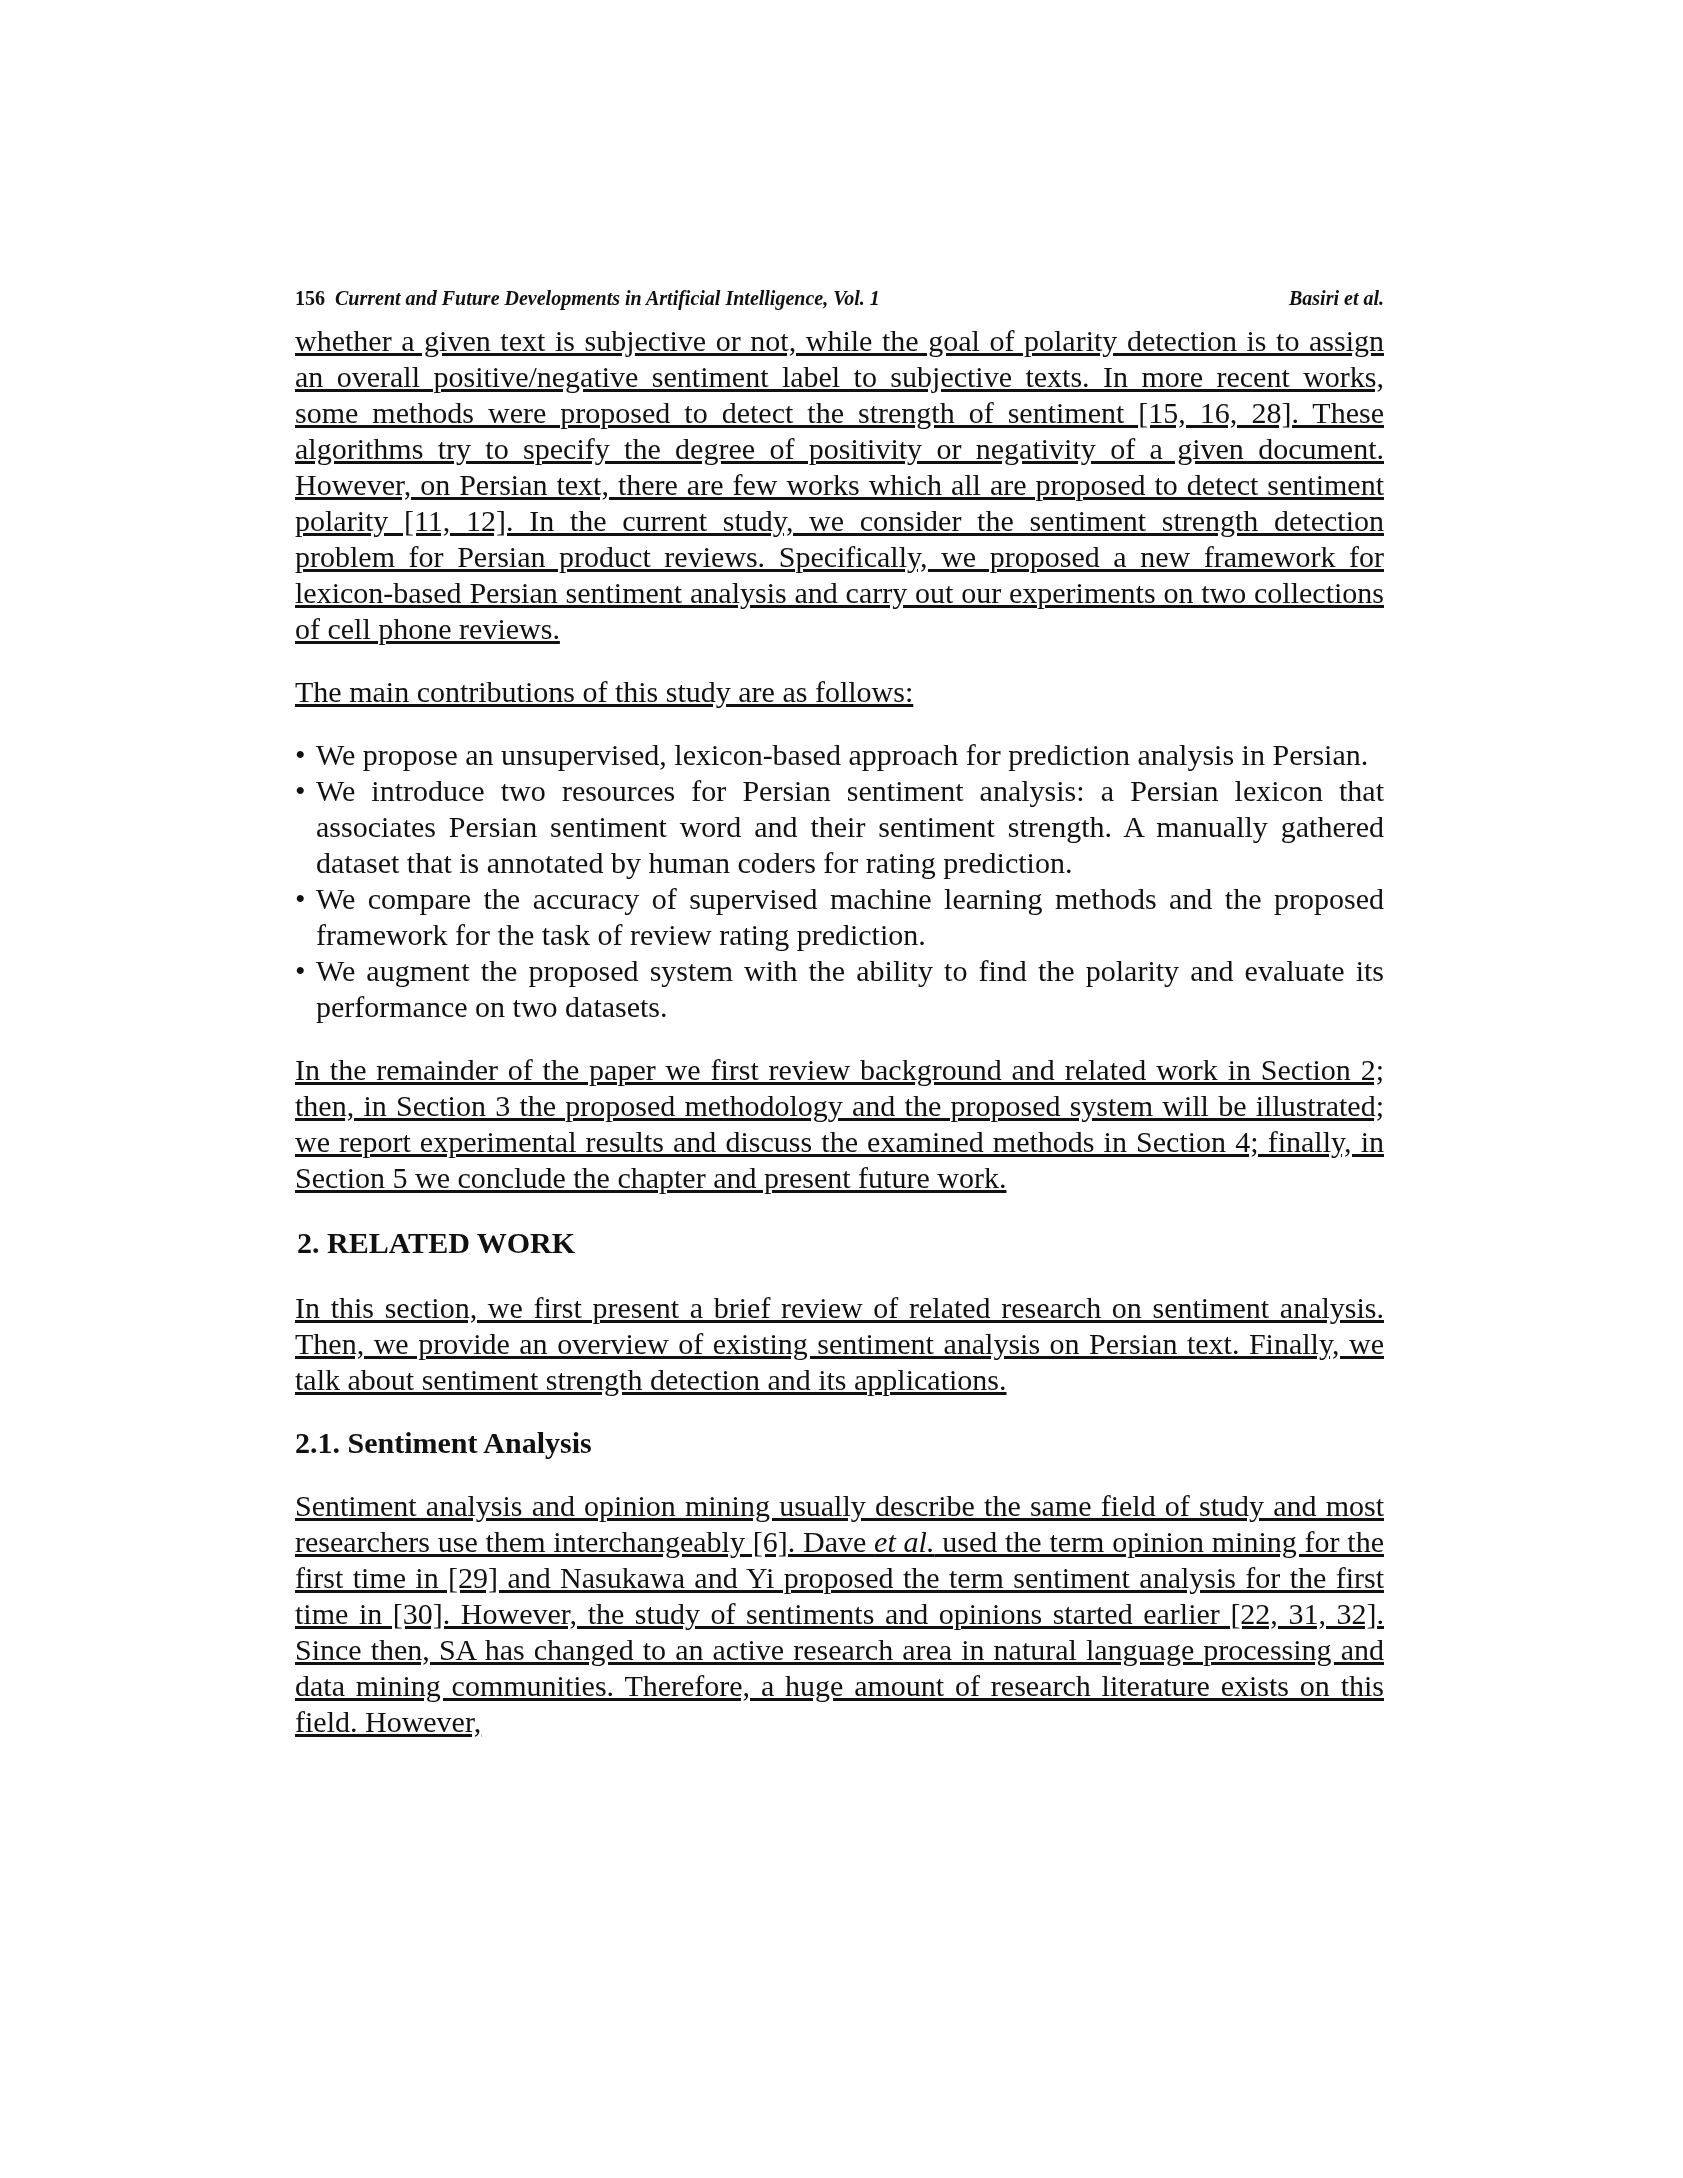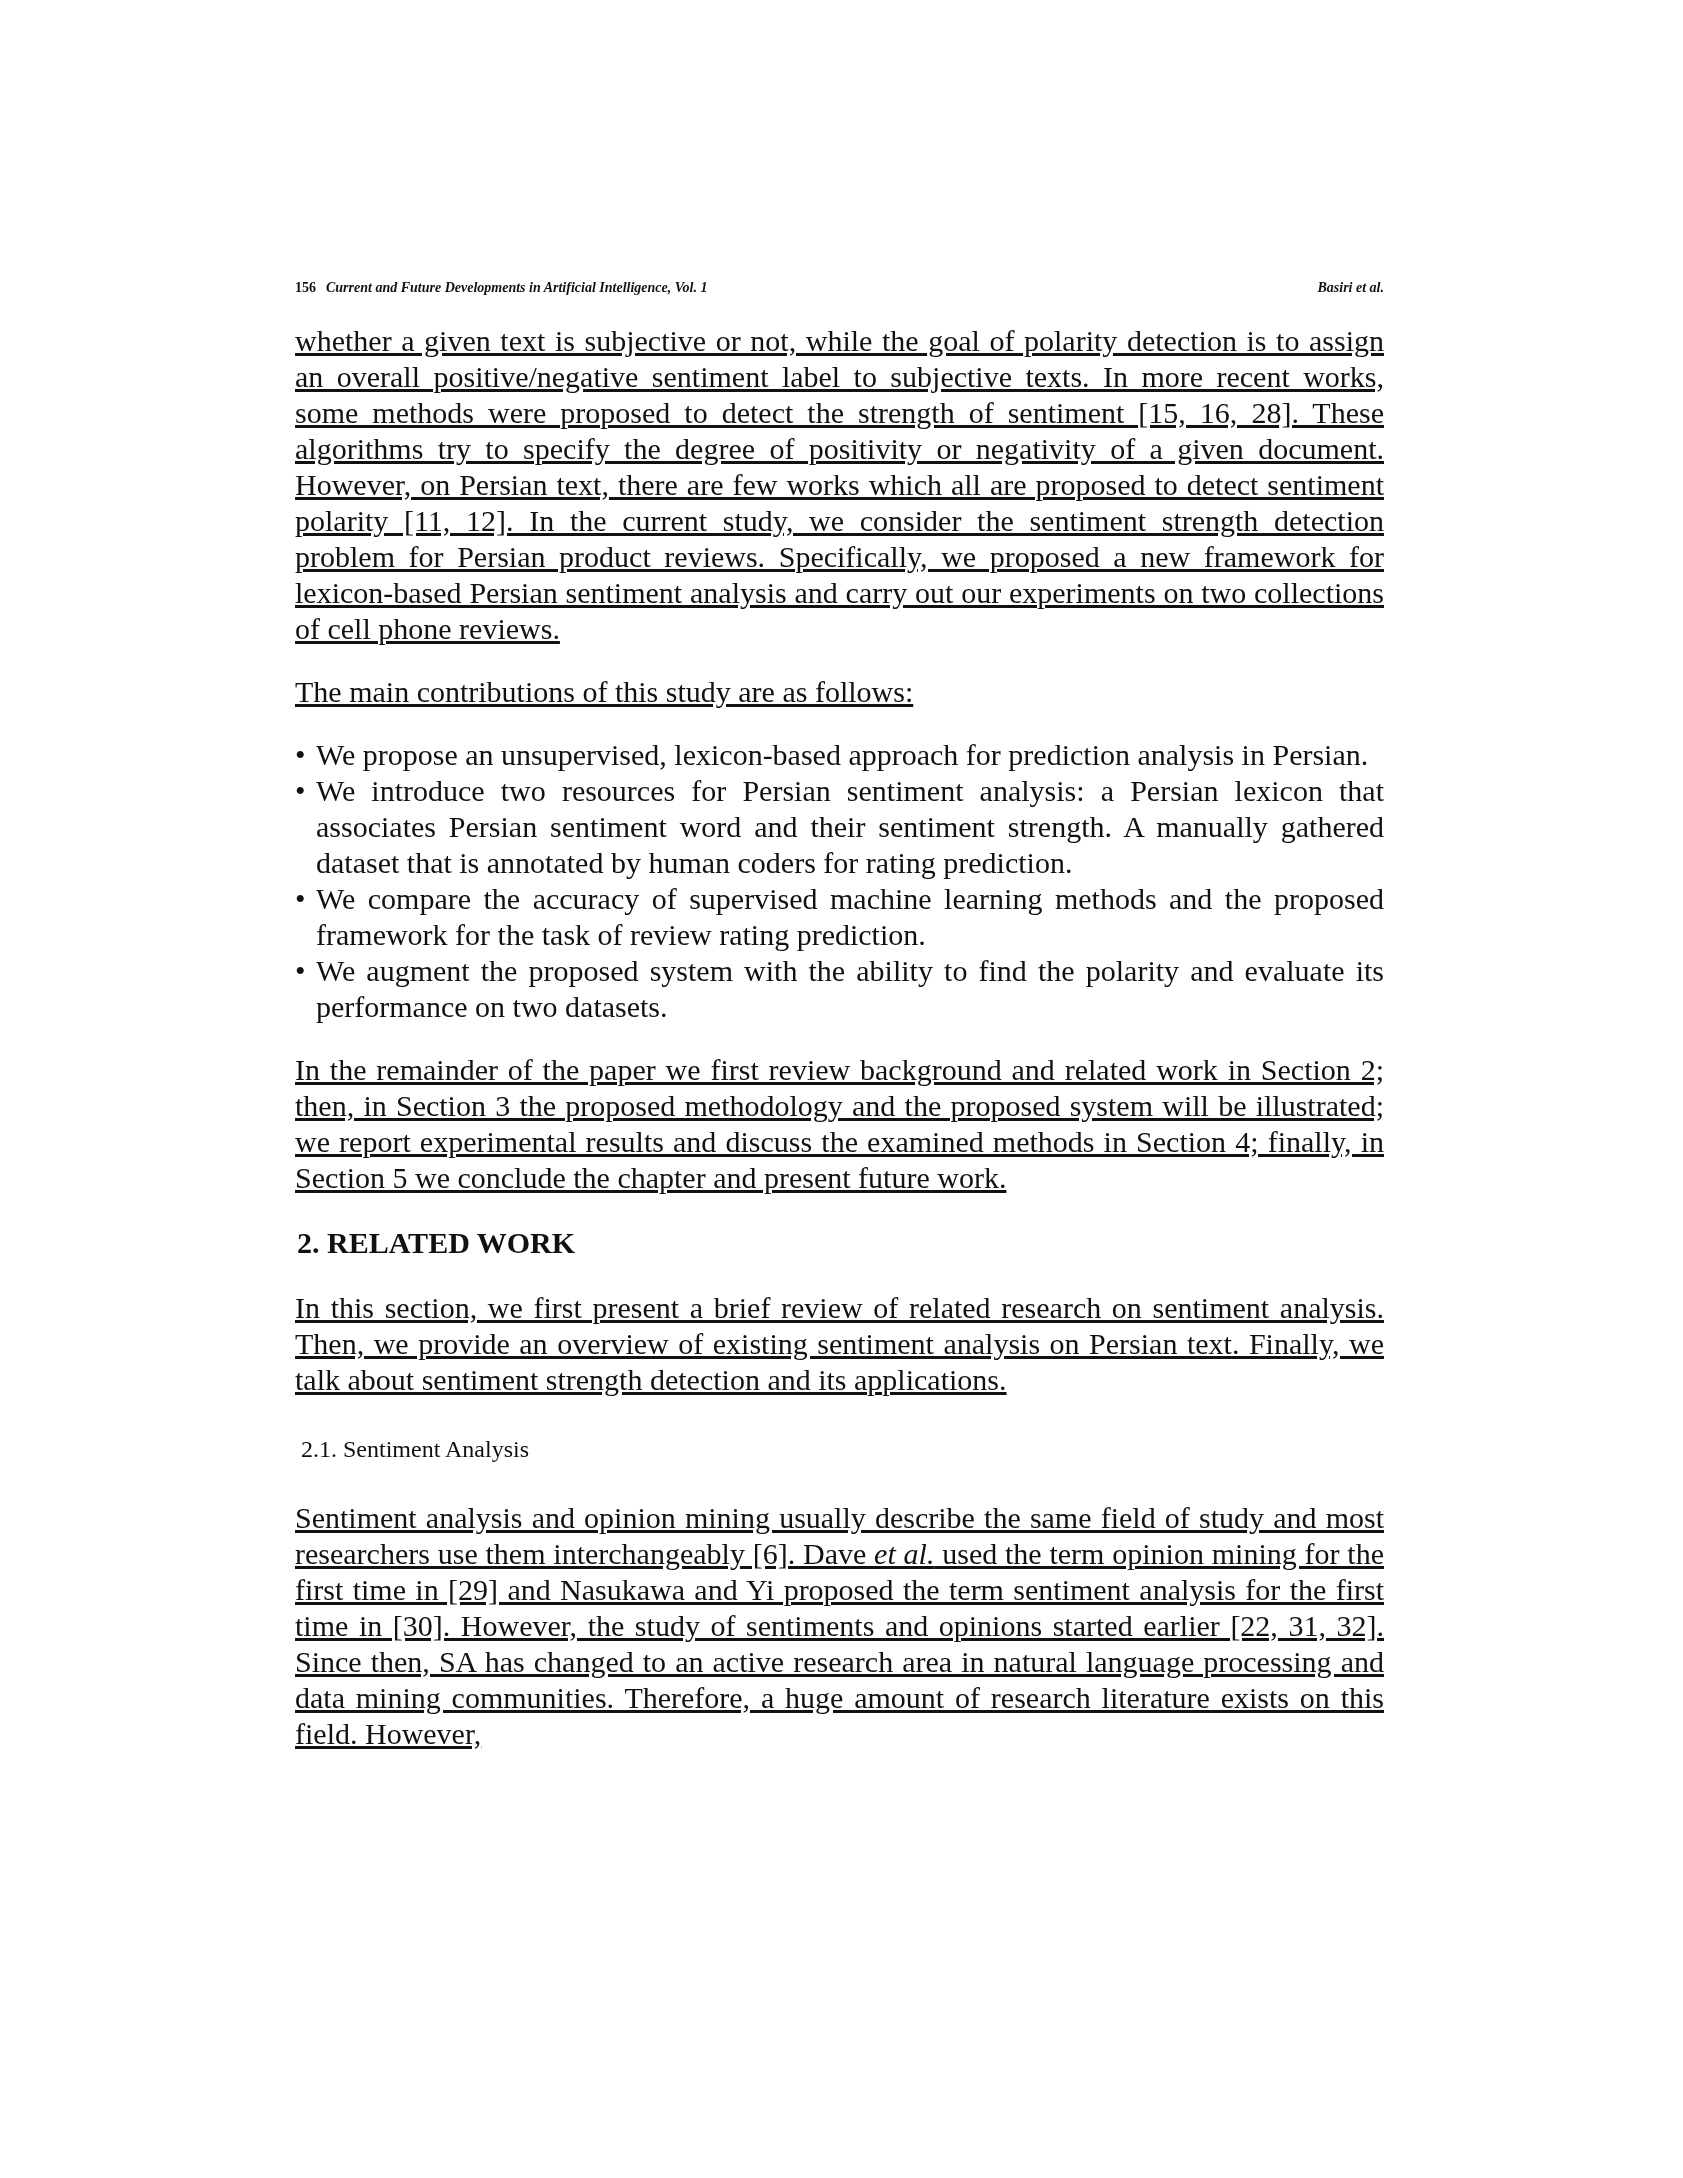--- a/index.html
+++ b/index.html
@@ -3,37 +3,37 @@
 <meta charset="utf-8">
 <style>
   html, body { margin: 0; padding: 0; background: #ffffff; }
   body { width: 1683px; height: 2178px; position: relative; overflow: hidden; }
   .page {
     position: absolute; left: 295px; top: 0; width: 1089px;
     font-family: "Liberation Serif", "DejaVu Serif", serif;
     color: #111111;
   }
   .running-header {
-    position: absolute; top: 273px; left: 0; width: 1089px; height: 30px;
-    font-size: 14px; line-height: 30px;
+    position: absolute; top: 283px; left: 0; width: 1089px; height: 30px;
+    font-size: 20px; line-height: 30px;
   }
   .running-header .pg { font-weight: bold; font-style: normal; }
   .running-header .journal { font-style: italic; font-weight: bold; margin-left: 10px; }
   .running-header .authors { position: absolute; right: 0; top: 0; font-style: italic; font-weight: bold; }
   .body-text {
     position: absolute; top: 323px; left: 0; width: 1089px;
     font-size: 30px; line-height: 36px;
   }
   p { margin: 0; text-align: justify; text-align-last: left; text-decoration: underline; }
   .gap { height: 27px; }
   ul.contrib { list-style: none; margin: 0; padding: 0; }
   ul.contrib li { position: relative; padding-left: 21px; text-align: justify; text-align-last: left; }
   ul.contrib li .bullet { position: absolute; left: 0; top: 0; }
   h2.section { font-size: 30px; font-weight: bold; margin: 2px; line-height: 36px; }
-  h3.subsection { font-size: 24px; font-weight: normal; margin: 6px; line-height: 36px; }
+  h3.subsection { font-size: 30px; font-weight: bold; margin: 0; line-height: 36px; }
   em { font-style: italic; }
 </style>
 </head>
 <body>
 
 <div class="page">
 
   <div class="running-header">
     <span class="pg">156</span><span class="journal">Current and Future Developments in Artificial Intelligence, Vol. 1</span>
     <span class="authors">Basiri et al.</span>

